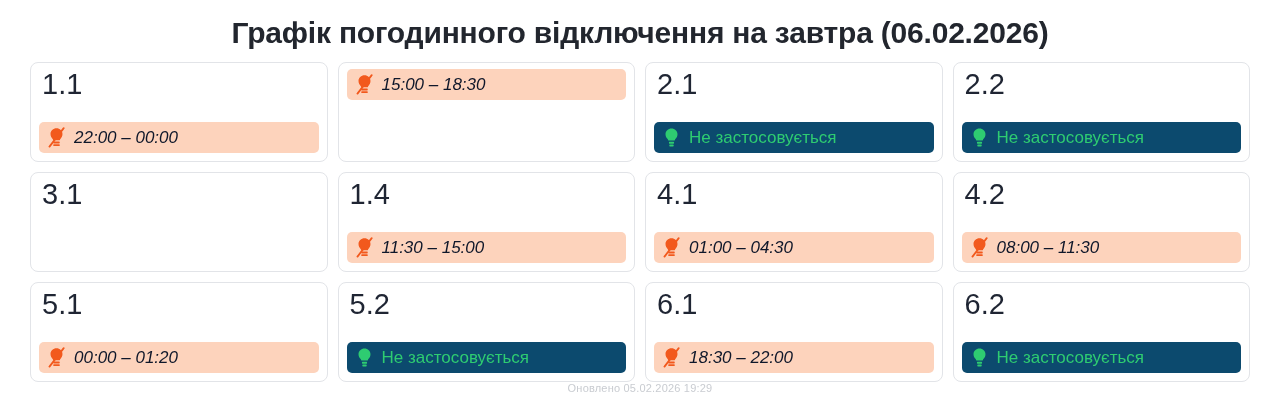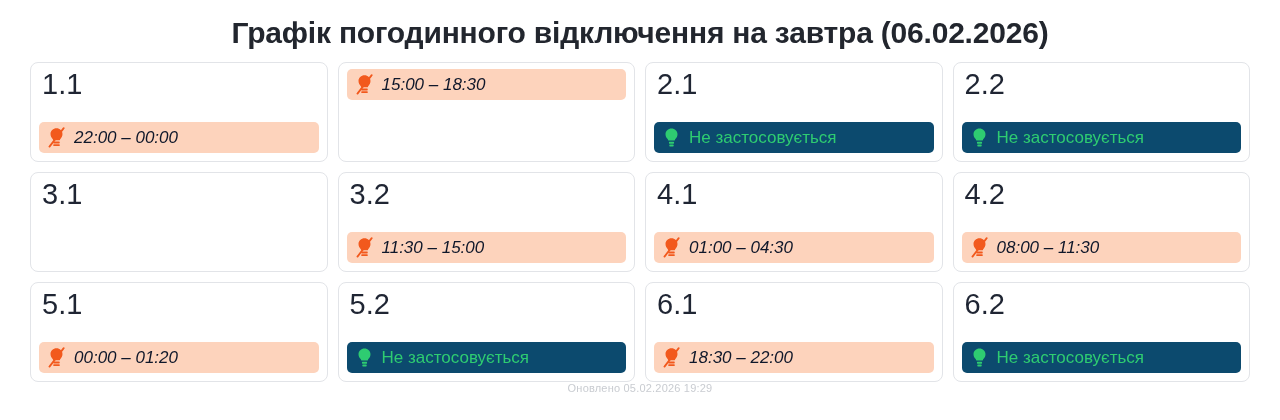--- a/index.html
+++ b/index.html
@@ -170,21 +170,21 @@
             <rect fill="#2ecc71" x="7.3" y="15.6" width="5.4" height="1.9" rx="0.6"></rect>
             <rect fill="#2ecc71" x="7.7" y="18.3" width="4.6" height="2.1" rx="0.7"></rect>
           </svg>
           <span class="status-text">Не застосовується</span>
         </div>
       </div>
       <div class="card">
         <div class="card-label">3.1</div>
       </div>
       <div class="card">
-        <div class="card-label">3.2</div>
+        <div class="card-label">1.4</div>
         <div class="status off">
           <svg class="status-icon" viewBox="0 0 20 22" aria-hidden="true">
             <path fill="#f2591d" d="M10 1.2c-3.5 0-6.3 2.7-6.3 6.1 0 2.2 1 3.7 2 4.9.5.6.8 1.1.9 1.7h6.8c.1-.6.4-1.1.9-1.7 1-1.2 2-2.7 2-4.9 0-3.4-2.8-6.1-6.3-6.1z"></path>
             <rect fill="#f2591d" x="6.6" y="15.3" width="6.8" height="1.9" rx="0.6"></rect>
             <rect fill="#f2591d" x="6.6" y="18.1" width="6.8" height="1.9" rx="0.6"></rect>
             <path stroke="#f2591d" stroke-width="1.9" stroke-linecap="round" d="M17.6 1.1 L2.6 20.6"></path>
           </svg>
           <span class="status-text">11:30 – 15:00</span>
         </div>
       </div>

